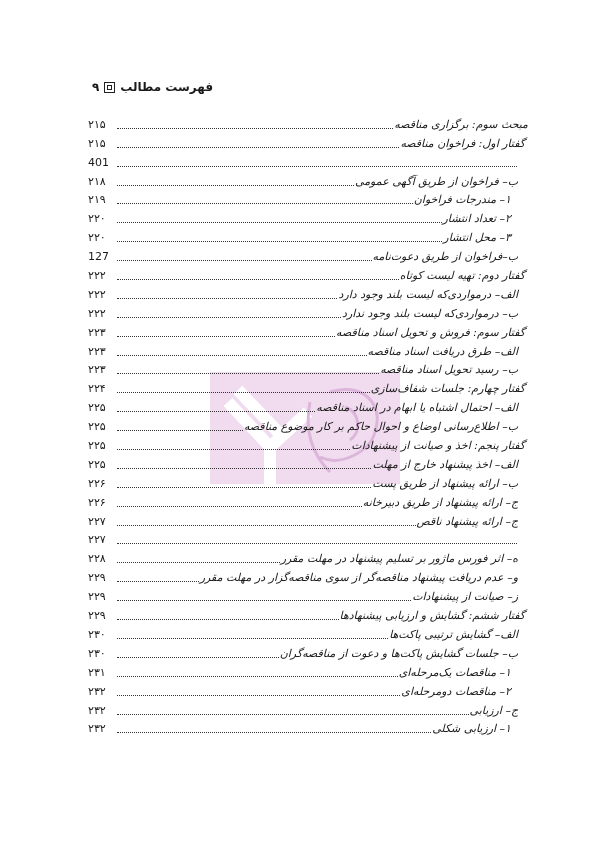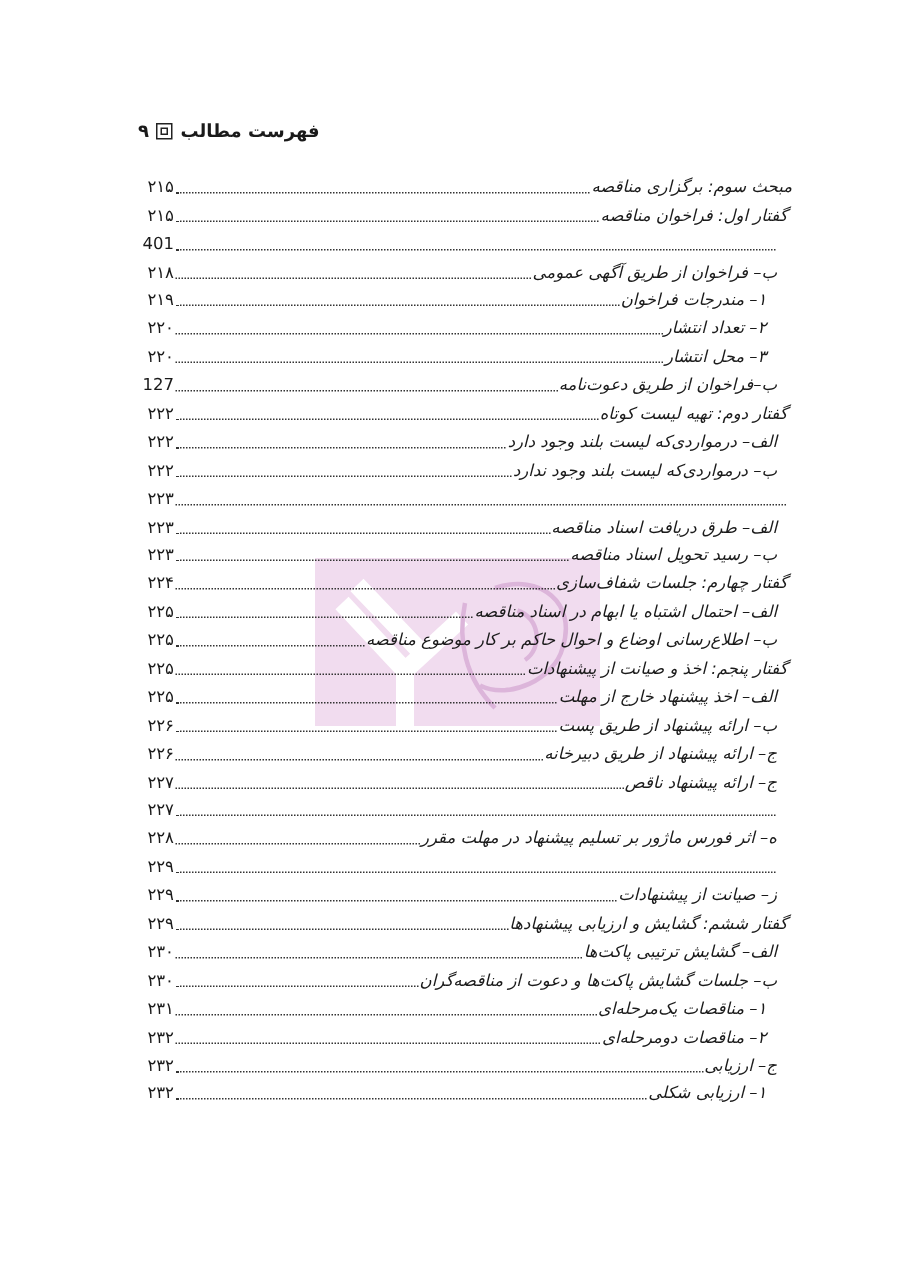--- a/index.html
+++ b/index.html
@@ -75,21 +75,21 @@
     }
     .toc-row .dots {
       flex: 1 1 auto;
       overflow: hidden;
       margin: 0 1px 3px 1px;
       border-bottom: 1.3px dotted #333;
       height: 1px;
     }
     .toc-row .page {
       flex: 0 0 28px;
-      text-align: right;
+      text-align: left;
       direction: ltr;
     }
     .lvl0 { padding-right: 0; }
     .lvl1 { padding-right: 3px; }
     .lvl2 { padding-right: 10px; }
     .lvl3 { padding-right: 17px; }
   </style>
 </head>
 <body>
 
@@ -156,20 +156,21 @@
       <span class="label">الف– درمواردی‌که لیست بلند وجود دارد</span>
       <span class="dots"></span>
       <span class="page">۲۲۲</span>
     </div>
     <div class="toc-row lvl2">
       <span class="label">ب– درمواردی‌که لیست بلند وجود ندارد</span>
       <span class="dots"></span>
       <span class="page">۲۲۲</span>
     </div>
     <div class="toc-row lvl1">
+      <span class="label">گفتار سوم: فروش و تحویل اسناد مناقصه</span>
       <span class="dots"></span>
       <span class="page">۲۲۳</span>
     </div>
     <div class="toc-row lvl2">
       <span class="label">الف– طرق دریافت اسناد مناقصه</span>
       <span class="dots"></span>
       <span class="page">۲۲۳</span>
     </div>
     <div class="toc-row lvl2">
       <span class="label">ب– رسید تحویل اسناد مناقصه</span>
@@ -219,20 +220,21 @@
     <div class="toc-row lvl2">
       <span class="dots"></span>
       <span class="page">۲۲۷</span>
     </div>
     <div class="toc-row lvl2">
       <span class="label">ه– اثر فورس ماژور بر تسلیم پیشنهاد در مهلت مقرر</span>
       <span class="dots"></span>
       <span class="page">۲۲۸</span>
     </div>
     <div class="toc-row lvl2">
+      <span class="label">و– عدم دریافت پیشنهاد مناقصه‌گر از سوی مناقصه‌گزار در مهلت مقرر</span>
       <span class="dots"></span>
       <span class="page">۲۲۹</span>
     </div>
     <div class="toc-row lvl2">
       <span class="label">ز– صیانت از پیشنهادات</span>
       <span class="dots"></span>
       <span class="page">۲۲۹</span>
     </div>
     <div class="toc-row lvl1">
       <span class="label">گفتار ششم: گشایش و ارزیابی پیشنهادها</span>

